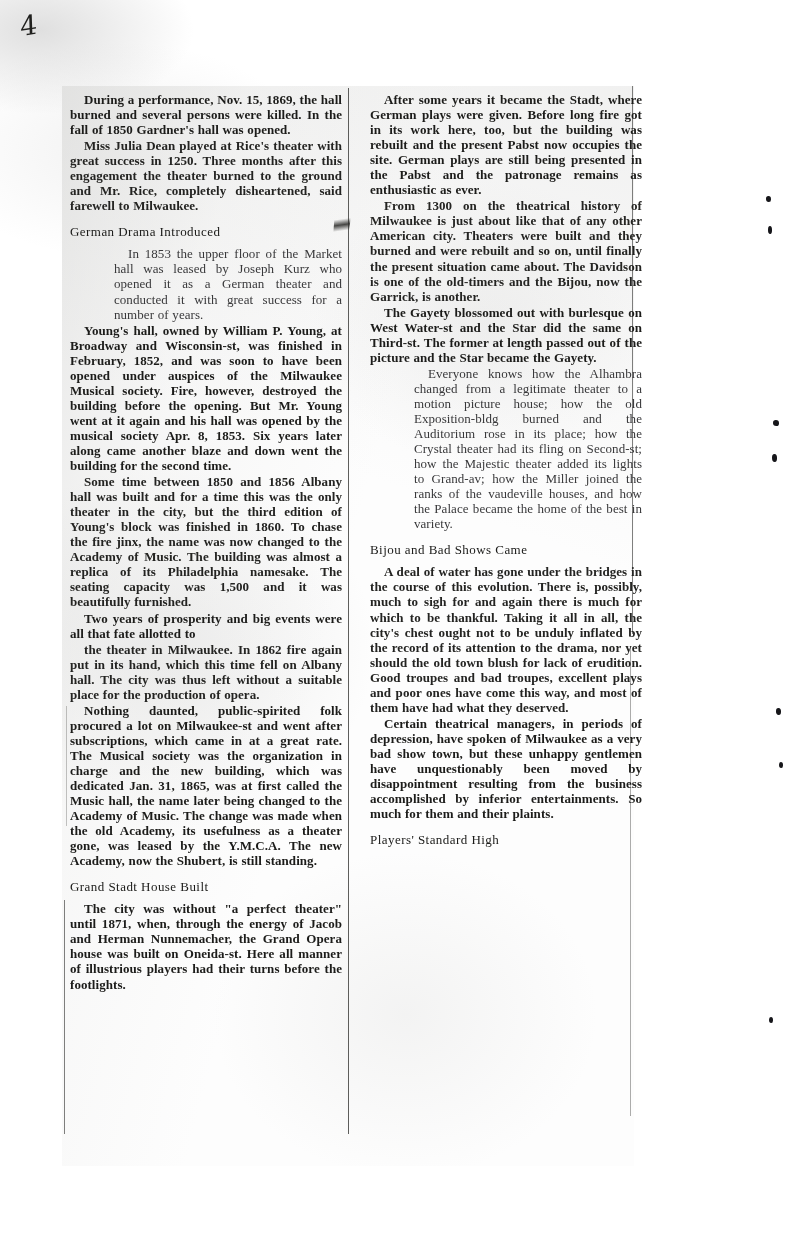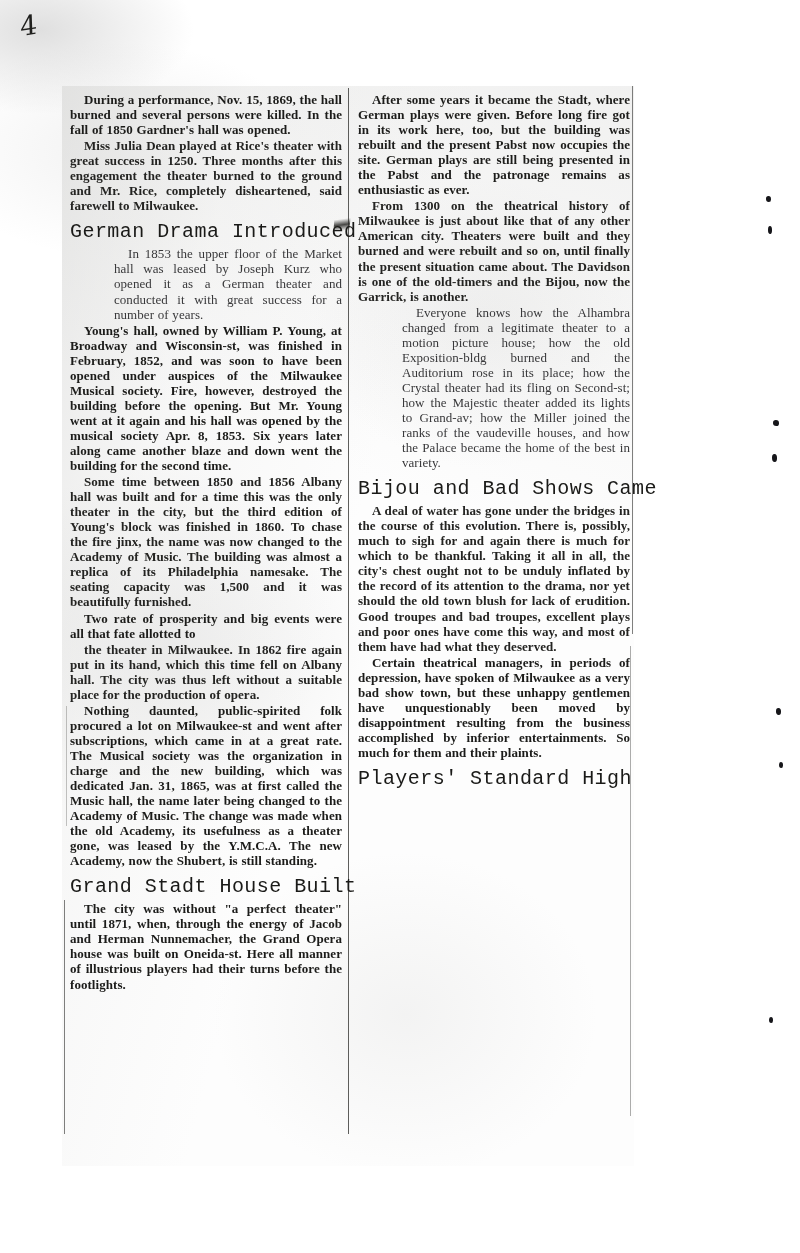--- a/index.html
+++ b/index.html
@@ -94,42 +94,42 @@
   #edge-rule-right { left: 570px; top: 0px;   height: 548px; }
   #edge-rule-right2{ left: 568px; top: 560px; height: 470px; opacity:.45; }
 
   
   .news-column {
     position: absolute;
     top: 6px;
     width: 272px;
   }
   #column-left  { left: 8px; }
-  #column-right { left: 296px; }
+  #column-right { left: 308px; }
 
   .para {
     margin: 0 0 1px 0;
     font-family: "Liberation Serif", serif;
     font-size: 13px;
     line-height: 15.05px;
     color: #1c1c1a;
     text-align: justify;
     text-indent: 14px;
     font-weight: 700;
     letter-spacing: .05px;
     word-spacing: .4px;
   }
   
   .para.ink-light { color: #38383a; font-weight: 400; margin-left: 44px; }
   .para.ink-mid   { color: #242422; font-weight: 600; }
 
   .headline {
     margin: 9px 0 4px 0;
-    font-family: Liberation Mono, monospace;
-    font-size: 20px;
+    font-family: Liberation Serif, serif;
+    font-size: 13px;
     line-height: 20px;
     font-weight: 400;
     color: #1a1a18;
     letter-spacing: .45px;
     text-indent: 0;
     white-space: nowrap;
   }
 
   
   .ink-speck {
@@ -156,29 +156,30 @@
     <div class="edge-rule" id="edge-rule-right"></div>
     <div class="edge-rule" id="edge-rule-right2"></div>
 
     <div class="news-column" id="column-left">
         <p class="para ">During a performance, Nov. 15, 1869, the hall burned and several persons were killed. In the fall of 1850 Gardner's hall was opened.</p>
         <p class="para ink-mid">Miss Julia Dean played at Rice's theater with great success in 1250. Three months after this engagement the theater burned to the ground and Mr. Rice, completely disheartened, said farewell to Milwaukee.</p>
         <h2 class="headline">German Drama Introduced</h2>
         <p class="para ink-light">In 1853 the upper floor of the Market hall was leased by Joseph Kurz who opened it as a German theater and conducted it with great success for a number of years.</p>
         <p class="para ">Young's hall, owned by William P. Young, at Broadway and Wisconsin-st, was finished in February, 1852, and was soon to have been opened under auspices of the Milwaukee Musical society. Fire, however, destroyed the building before the opening. But Mr. Young went at it again and his hall was opened by the musical society Apr. 8, 1853. Six years later along came another blaze and down went the building for the second time.</p>
         <p class="para ink-mid">Some time between 1850 and 1856 Albany hall was built and for a time this was the only theater in the city, but the third edition of Young's block was finished in 1860. To chase the fire jinx, the name was now changed to the Academy of Music. The building was almost a replica of its Philadelphia namesake. The seating capacity was 1,500 and it was beautifully furnished.</p>
-        <p class="para ">Two rate of prosperity and big events were all that fate allotted to</p>
+        <p class="para ">Two years of prosperity and big events were all that fate allotted to</p>
         <p class="para ink-mid">the theater in Milwaukee. In 1862 fire again put in its hand, which this time fell on Albany hall. The city was thus left without a suitable place for the production of opera.</p>
         <p class="para ">Nothing daunted, public-spirited folk procured a lot on Milwaukee-st and went after subscriptions, which came in at a great rate. The Musical society was the organization in charge and the new building, which was dedicated Jan. 31, 1865, was at first called the Music hall, the name later being changed to the Academy of Music. The change was made when the old Academy, its usefulness as a theater gone, was leased by the Y.M.C.A. The new Academy, now the Shubert, is still standing.</p>
         <h2 class="headline">Grand Stadt House Built</h2>
         <p class="para ">The city was without "a perfect theater" until 1871, when, through the energy of Jacob and Herman Nunnemacher, the Grand Opera house was built on Oneida-st. Here all manner of illustrious players had their turns before the footlights.</p>
       </div>
     <div class="news-column" id="column-right">
         <p class="para ">After some years it became the Stadt, where German plays were given. Before long fire got in its work here, too, but the building was rebuilt and the present Pabst now occupies the site. German plays are still being presented in the Pabst and the patronage remains as enthusiastic as ever.</p>
         <p class="para ink-mid">From 1300 on the theatrical history of Milwaukee is just about like that of any other American city. Theaters were built and they burned and were rebuilt and so on, until finally the present situation came about. The Davidson is one of the old-timers and the Bijou, now the Garrick, is another.</p>
+        <p class="para ">The Gayety blossomed out with burlesque on West Water-st and the Star did the same on Third-st. The former at length passed out of the picture and the Star became the Gayety.</p>
         <p class="para ink-light">Everyone knows how the Alhambra changed from a legitimate theater to a motion picture house; how the old Exposition-bldg burned and the Auditorium rose in its place; how the Crystal theater had its fling on Second-st; how the Majestic theater added its lights to Grand-av; how the Miller joined the ranks of the vaudeville houses, and how the Palace became the home of the best in variety.</p>
         <h2 class="headline">Bijou and Bad Shows Came</h2>
         <p class="para ink-mid">A deal of water has gone under the bridges in the course of this evolution. There is, possibly, much to sigh for and again there is much for which to be thankful. Taking it all in all, the city's chest ought not to be unduly inflated by the record of its attention to the drama, nor yet should the old town blush for lack of erudition. Good troupes and bad troupes, excellent plays and poor ones have come this way, and most of them have had what they deserved.</p>
         <p class="para ">Certain theatrical managers, in periods of depression, have spoken of Milwaukee as a very bad show town, but these unhappy gentlemen have unquestionably been moved by disappointment resulting from the business accomplished by inferior entertainments. So much for them and their plaints.</p>
         <h2 class="headline">Players' Standard High</h2>
       </div>
 
   </div>
 <div class="ink-speck" style="left: 766px; top: 196px; width: 5px; height: 6px;"></div>
     <div class="ink-speck" style="left: 768px; top: 226px; width: 4px; height: 8px;"></div>

